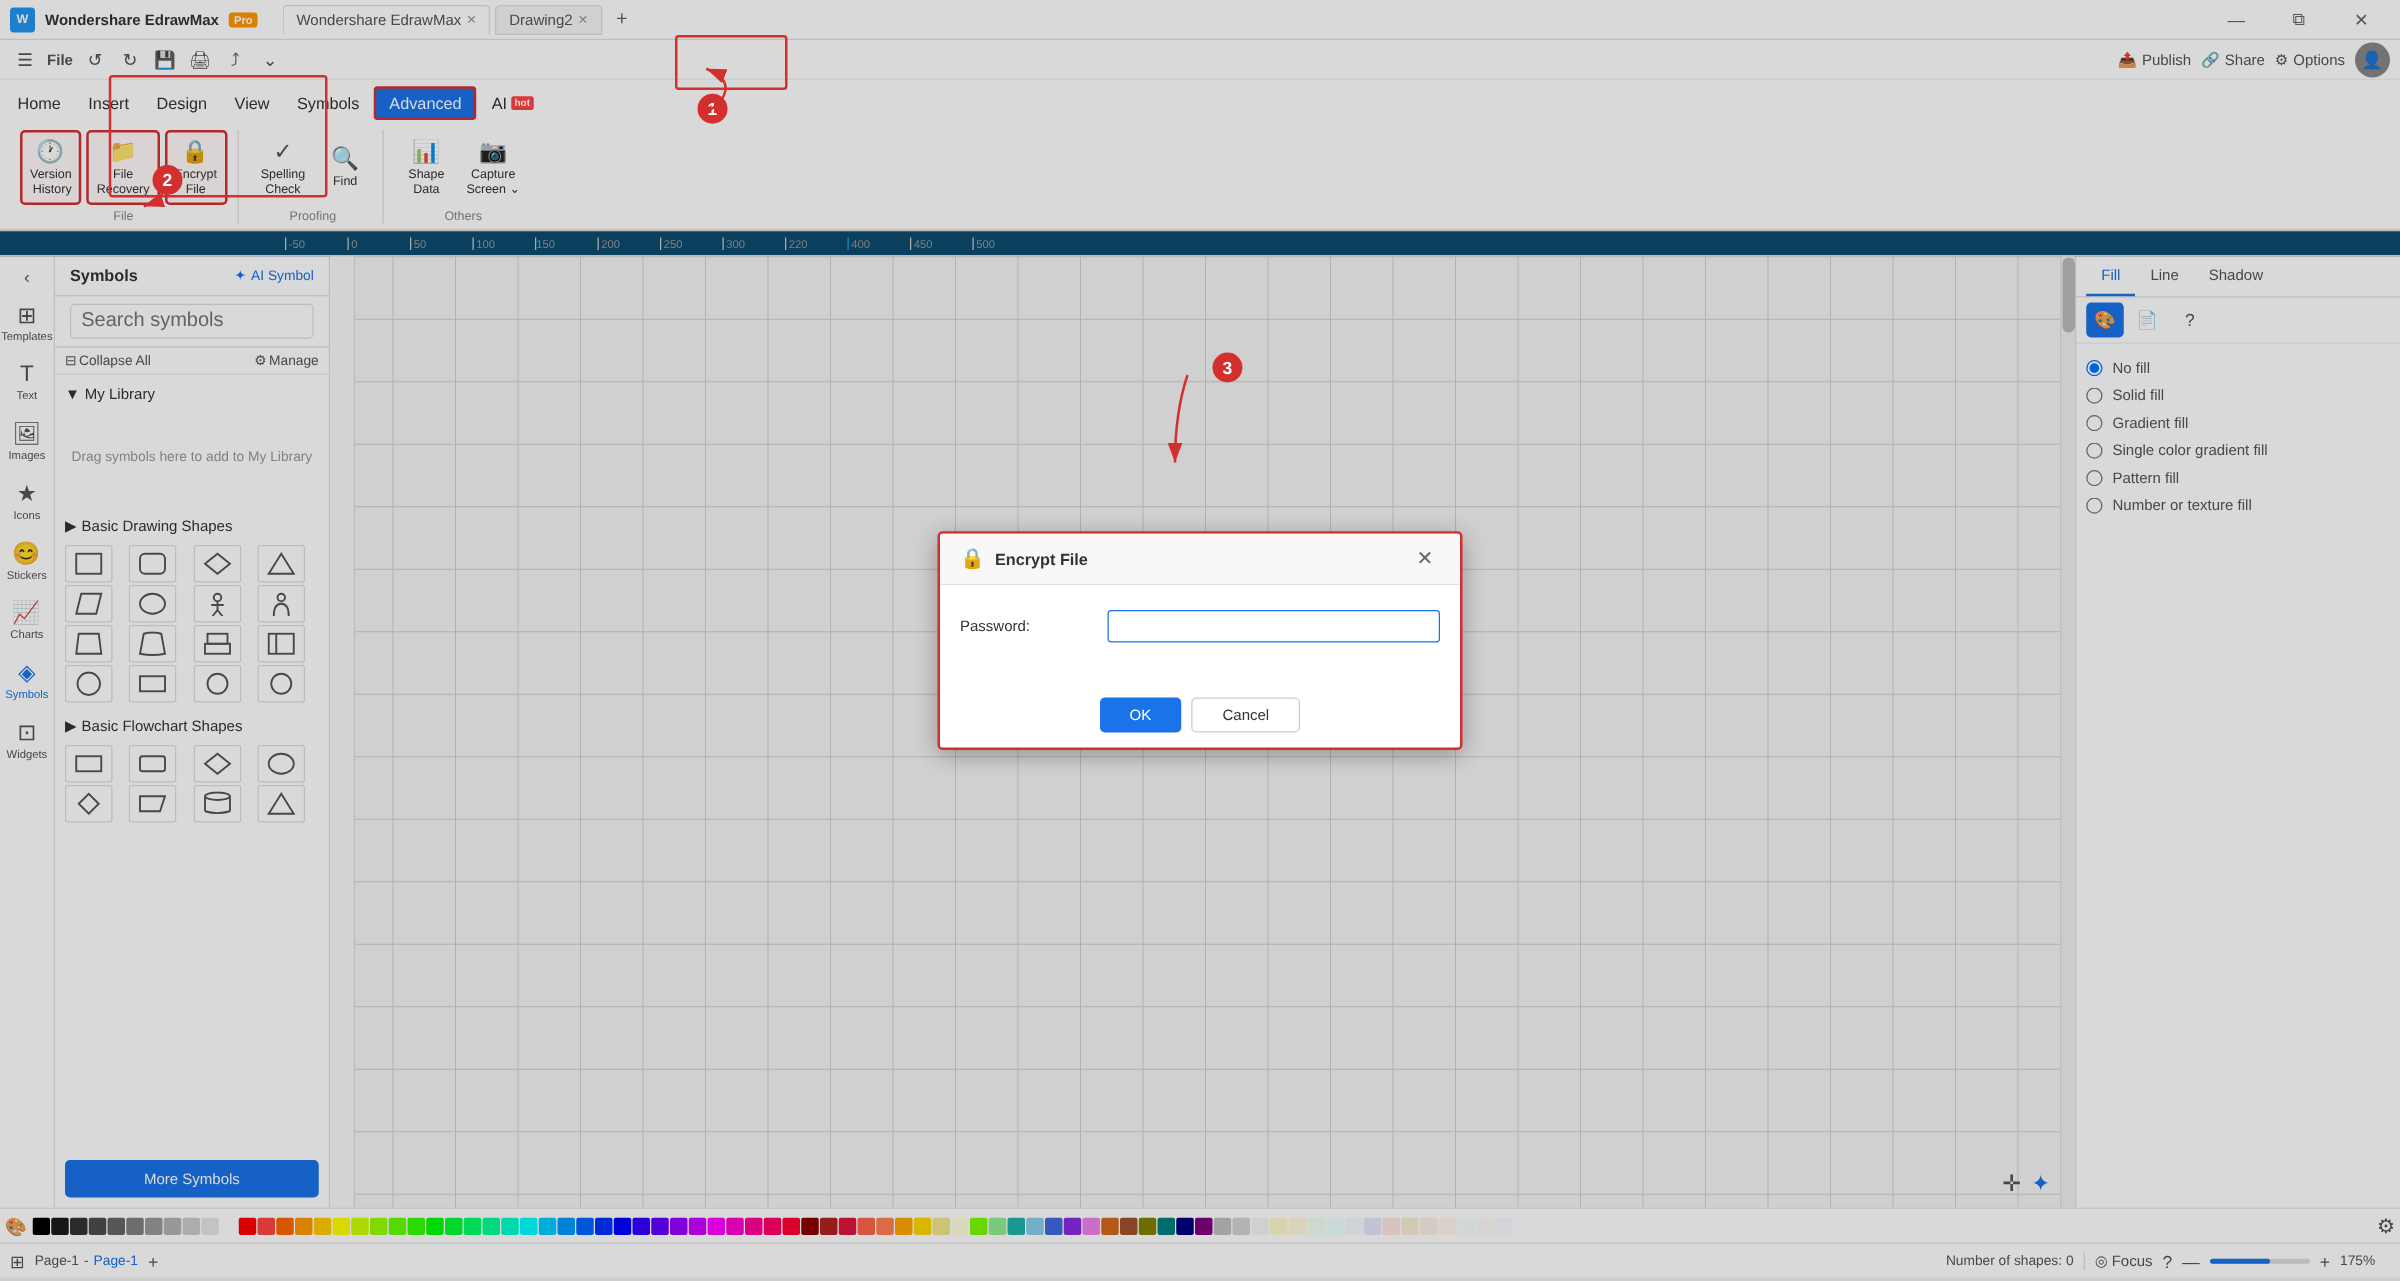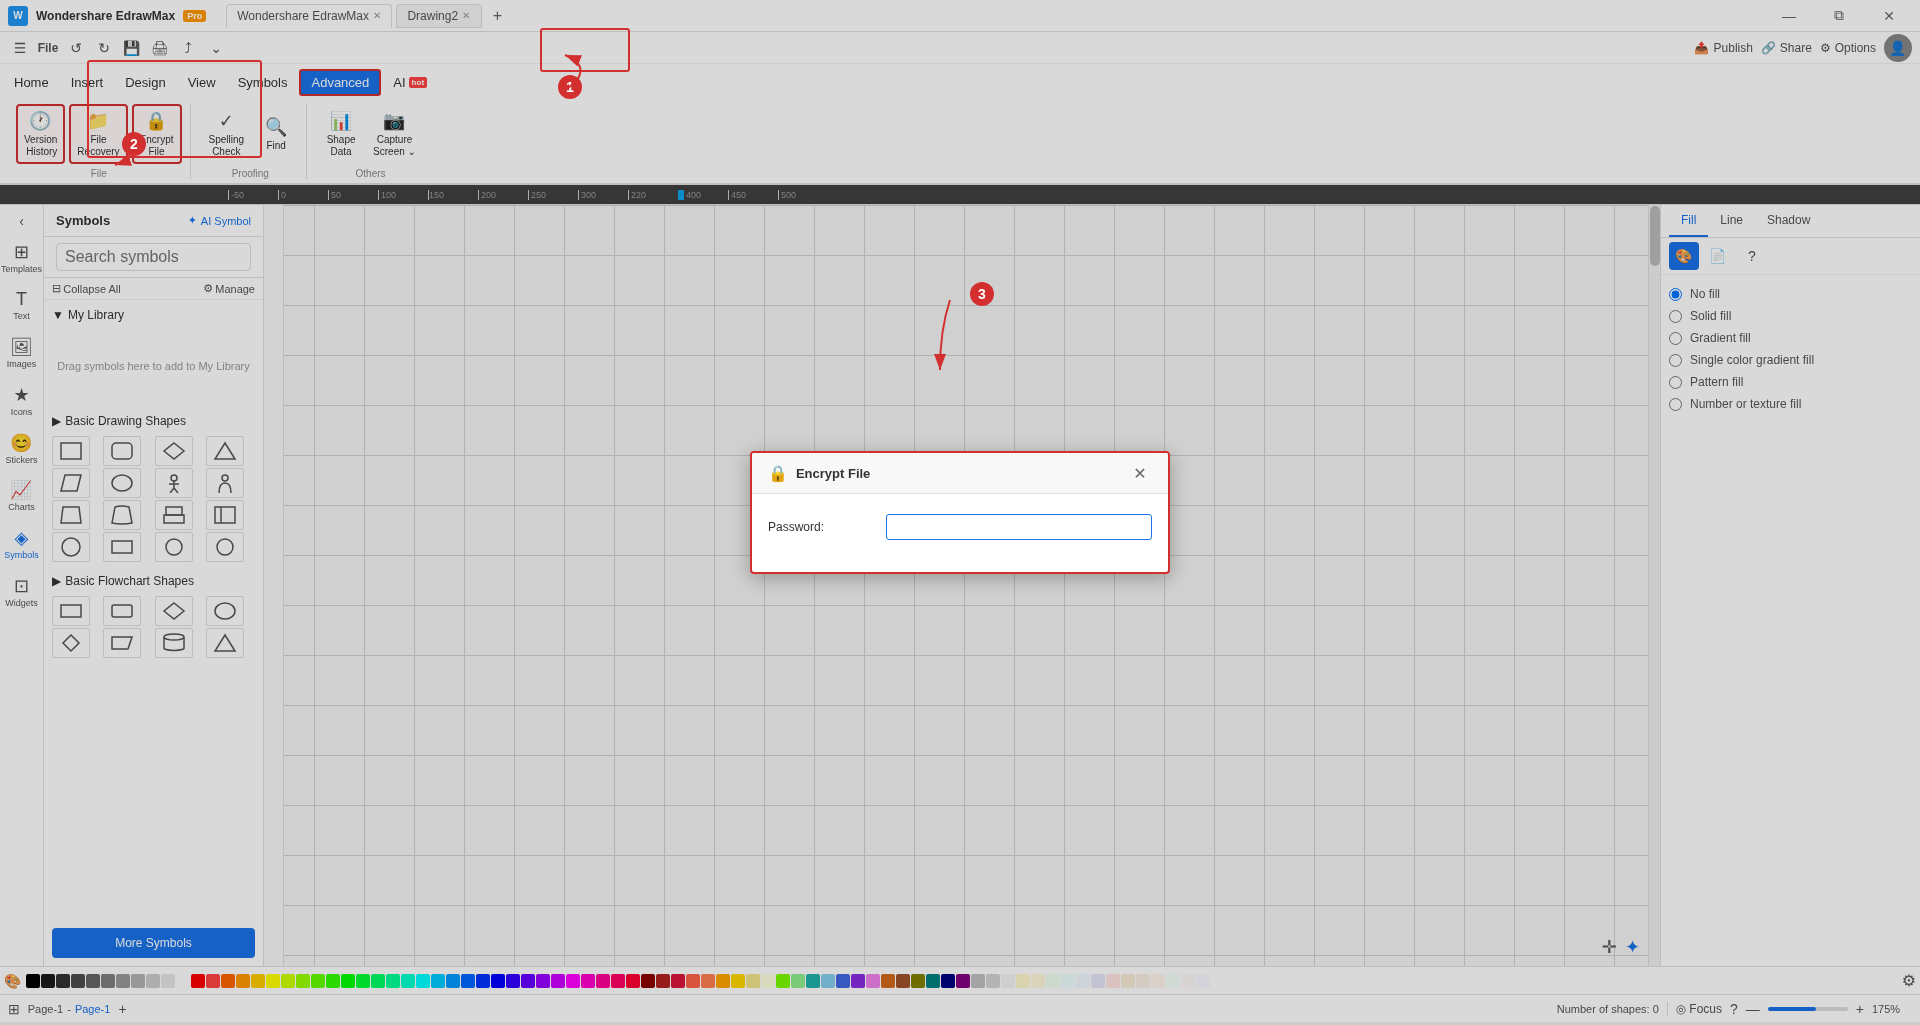--- a/index.html
+++ b/index.html
@@ -90,21 +90,21 @@
       background: transparent;
     }
     .ribbon-btn.highlighted { border: 2px solid #d32f2f; background: #fff8f8; }
     .ribbon-btn .icon { font-size: 20px; color: #555; }
     .ribbon-btn .icon.blue { color: #1a73e8; }
     .ribbon-btn-label { font-size: 10px; text-align: center; line-height: 1.2; }
 
     
     #ruler {
       height: 20px;
-      background: #404040;
+      background: #0c4a6e;
       border-bottom: 1px solid #ddd;
       display: flex;
       align-items: center;
       padding-left: 228px;
       font-size: 9px;
       color: #999;
       position: relative;
       overflow: hidden;
     }
 
@@ -586,21 +586,21 @@
   <div style="display:flex;gap:0;font-size:9px;color:#999;">
     <span style="width:50px;border-left:1px solid #ccc;padding-left:2px;">-50</span>
     <span style="width:50px;border-left:1px solid #ccc;padding-left:2px;">0</span>
     <span style="width:50px;border-left:1px solid #ccc;padding-left:2px;">50</span>
     <span style="width:50px;border-left:1px solid #ccc;padding-left:2px;">100</span>
     <span style="width:50px;border-left:1px solid #ccc;padding-left:0;">150</span>
     <span style="width:50px;border-left:1px solid #ccc;padding-left:2px;">200</span>
     <span style="width:50px;border-left:1px solid #ccc;padding-left:2px;">250</span>
     <span style="width:50px;border-left:1px solid #ccc;padding-left:2px;">300</span>
     <span style="width:50px;border-left:1px solid #ccc;padding-left:2px;">220</span>
-    <span style="width:50px;border-left:6px solid #0ea5e9;padding-left:2px;">400</span>
+    <span style="width:50px;border-left:1px solid #0ea5e9;padding-left:2px;">400</span>
     <span style="width:50px;border-left:1px solid #ccc;padding-left:2px;">450</span>
     <span style="width:50px;border-left:1px solid #ccc;padding-left:2px;">500</span>
   </div>
 </div>
 
 <div id="main-layout" style="height:calc(1025px - 32px - 32px - 36px - 88px - 20px - 28px - 28px);display:flex;">
 
   <div id="left-sidebar">
     <div style="font-size:14px;color:#555;cursor:pointer;padding:4px;">‹</div>
     <div class="sidebar-icon-btn">
@@ -1007,20 +1007,24 @@
       <div class="dialog-close">✕</div>
     </div>
 
     <div class="dialog-body">
       <div class="dialog-field">
         <label>Password:</label>
         <input type="password" style="flex: 1 1 0%; padding: 5px 8px; border: 1px solid rgb(26, 115, 232); border-radius: 3px; font-size: 12px;">
       </div>
     </div>
 
+    <div class="dialog-footer">
+      <button class="btn-primary">OK</button>
+      <button class="btn-secondary">Cancel</button>
+    </div>
   </div>
 </div>
 
 <div style="position:fixed;top:0;left:0;width:1920px;height:1025px;pointer-events:none;z-index:2000;">
 
   <div class="annotation-number" style="left:558px;top:75px;">1</div>
 
   <svg style="position:absolute;top:0;left:0;width:100%;height:100%;overflow:visible;">
     <defs>
       <marker id="arrowhead" markerWidth="8" markerHeight="6" refX="8" refY="3" orient="auto">

